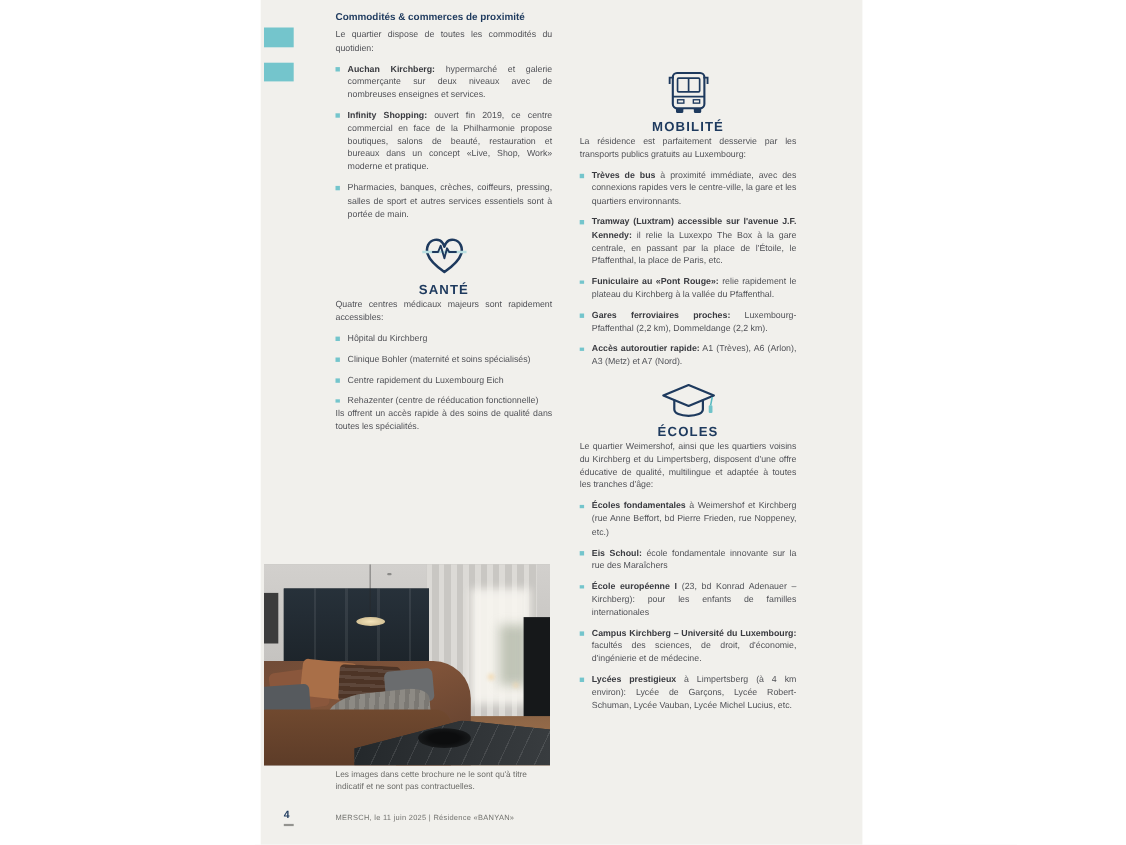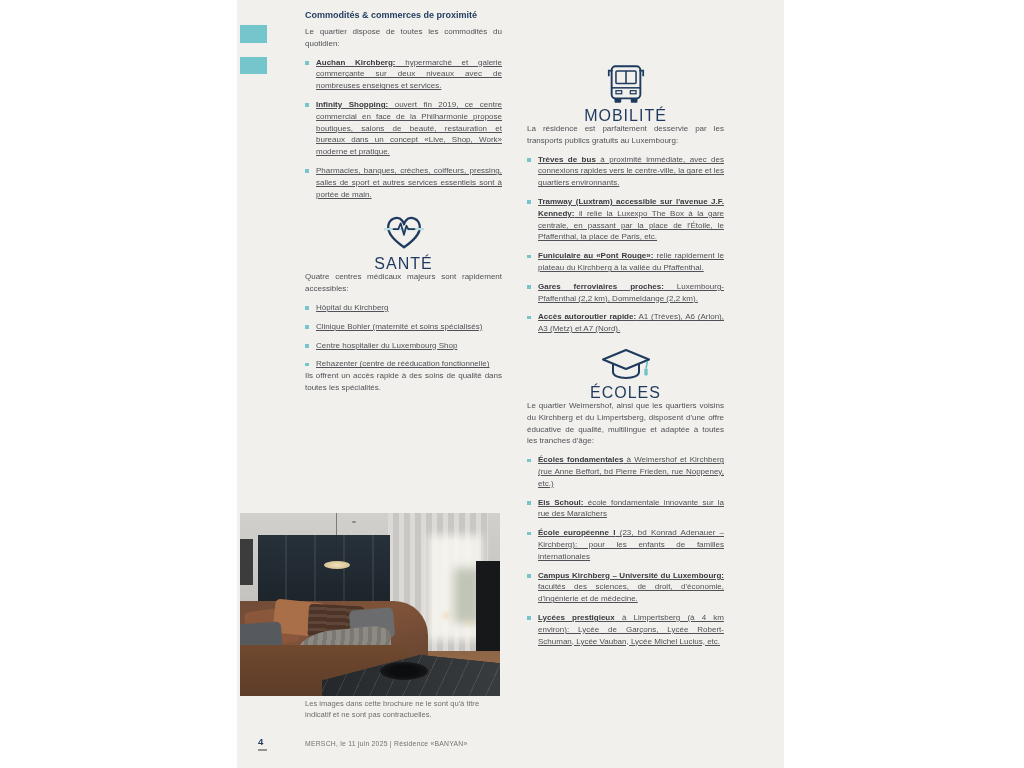--- a/index.html
+++ b/index.html
@@ -14,30 +14,30 @@
   .mark2{left:3px;top:57px;width:27px;height:17px;}
 
   .col{position:absolute;top:0;width:197px;color:#515257;font-size:8px;line-height:11.8px;}
   .col-left{left:68px;}
   .col-right{left:290px;}
 
   p.body{margin:0;text-align:justify;}
   .m-top-intro{margin-top:70px;}
   h3.sub{color:#1e3a5e;font-size:9px;font-weight:bold;margin:9px 0 0;line-height:12px;}
   h3.sub + p.body{margin-top:5px;}
-  h2.section{color:#1e3a5e;font-size:16px;font-weight:normal;text-align:center;
+  h2.section{color:#1e3a5e;font-size:12px;font-weight:bold;text-align:center;
     letter-spacing:1px;margin:2px 0 0;line-height:15px;}
   .icon-wrap{display:flex;justify-content:center;}
   .iw-sante{margin-top:8px;}
   .iw-bus{margin-top:62px;}
   .iw-cap{margin-top:12px;}
   .sec-intro{margin-top:7px;}
   .sec-outro{margin-top:7px;}
 
-  ul.blist{list-style:none;margin:0;padding:0;text-decoration:underline;}
+  ul.blist{list-style:none;margin:0;padding:0;}
   li.bitem{position:relative;padding-left:11px;margin-top:7px;}
   li.bitem .sq{position:absolute;left:0;top:4.5px;width:3.5px;height:3.5px;background:#74c5cc;}
   li.bitem p{margin:0;text-align:justify;}
   li.bitem b{color:#3a3b40;}
 
   .photo{position:absolute;left:3px;top:513px;width:260px;height:183px;overflow:hidden;background:#bdbbb8;}
   .ph{position:absolute;}
   .ph-wall{left:0;top:0;right:0;bottom:0;background:linear-gradient(180deg,#d2d0cd 0%,#c6c4c1 45%,#b3b0ac 100%);}
   .ph-spot{width:4px;height:2px;background:#8a8a88;border-radius:2px;}
   .ph-curtain{left:148px;top:0;width:100px;height:152px;
@@ -125,21 +125,21 @@
       <li class="bitem">
         <span class="sq"></span>
         <p>Hôpital du Kirchberg</p>
       </li>
       <li class="bitem">
         <span class="sq"></span>
         <p>Clinique Bohler (maternité et soins spécialisés)</p>
       </li>
       <li class="bitem">
         <span class="sq"></span>
-        <p>Centre hospitalier du Luxembourg Shop</p>
+        <p>Centre rapidement du Luxembourg Eich</p>
       </li>
       <li class="bitem">
         <span class="sq"></span>
         <p>Rehazenter (centre de rééducation fonctionnelle)</p>
       </li>
     </ul>
     <p class="body sec-outro">Ils offrent un accès rapide à des soins de qualité dans toutes les spécialités.</p>
   </div>
 
   <div class="photo">

